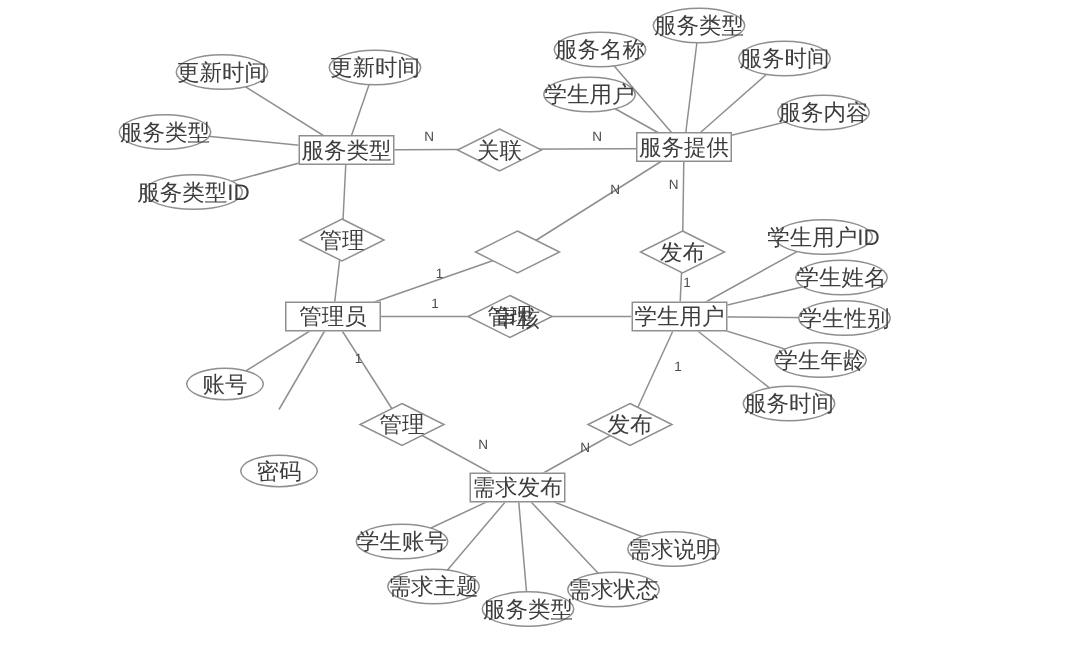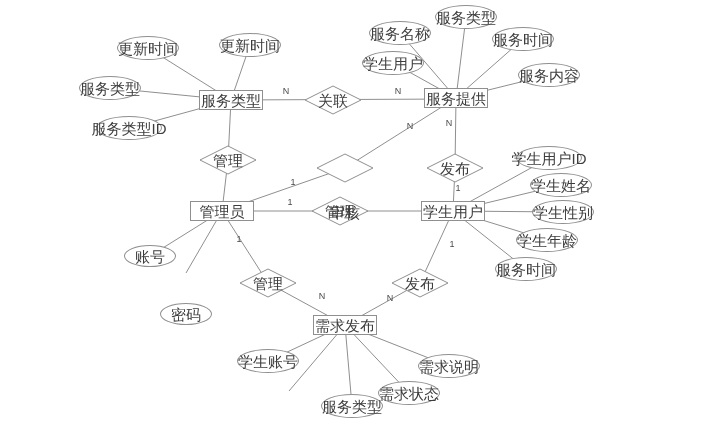--- a/index.html
+++ b/index.html
@@ -101,20 +101,21 @@
   <div class="node att" style="left:362px;top:51px;">学生用户</div>
   <div class="node att" style="left:518px;top:63px;">服务内容</div>
   <div class="node att lg" style="left:516px;top:146px;">学生用户ID</div>
   <div class="node att" style="left:530px;top:173px;">学生姓名</div>
   <div class="node att" style="left:532px;top:200px;">学生性别</div>
   <div class="node att" style="left:516px;top:228px;">学生年龄</div>
   <div class="node att" style="left:495px;top:257px;">服务时间</div>
   <div class="node att sm" style="left:124px;top:245px;">账号</div>
   <div class="node att sm" style="left:160px;top:262px;margin-top:41px;">密码</div>
   <div class="node att" style="left:237px;top:349px;">学生账号</div>
+  <div class="node att" style="left:258px;top:379px;">需求主题</div>
   <div class="node att" style="left:321px;top:394px;">服务类型</div>
   <div class="node att" style="left:378px;top:381px;text-align:center;">需求状态</div>
   <div class="node att" style="left:418px;top:354px;">需求说明</div>
 
   <span class="card" style="left:280px;top:87px;">N</span>
   <span class="card" style="left:392px;top:87px;">N</span>
   <span class="card" style="left:404px;top:122px;">N</span>
   <span class="card" style="left:287px;top:178px;">1</span>
   <span class="card" style="left:284px;top:198px;">1</span>
   <span class="card" style="left:443px;top:119px;">N</span>

